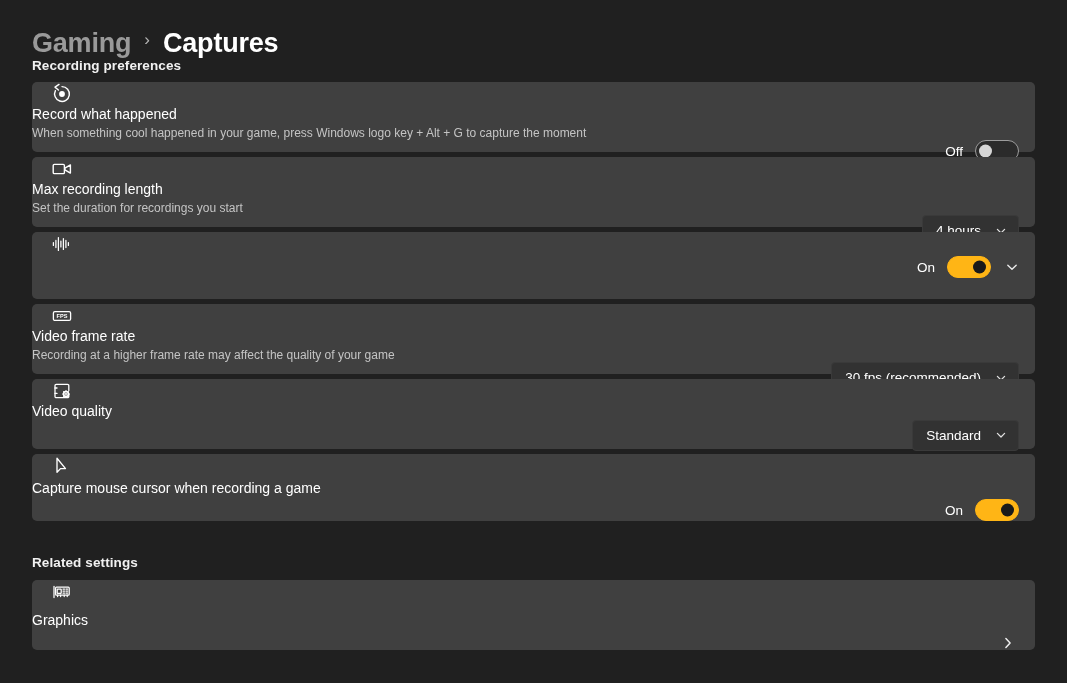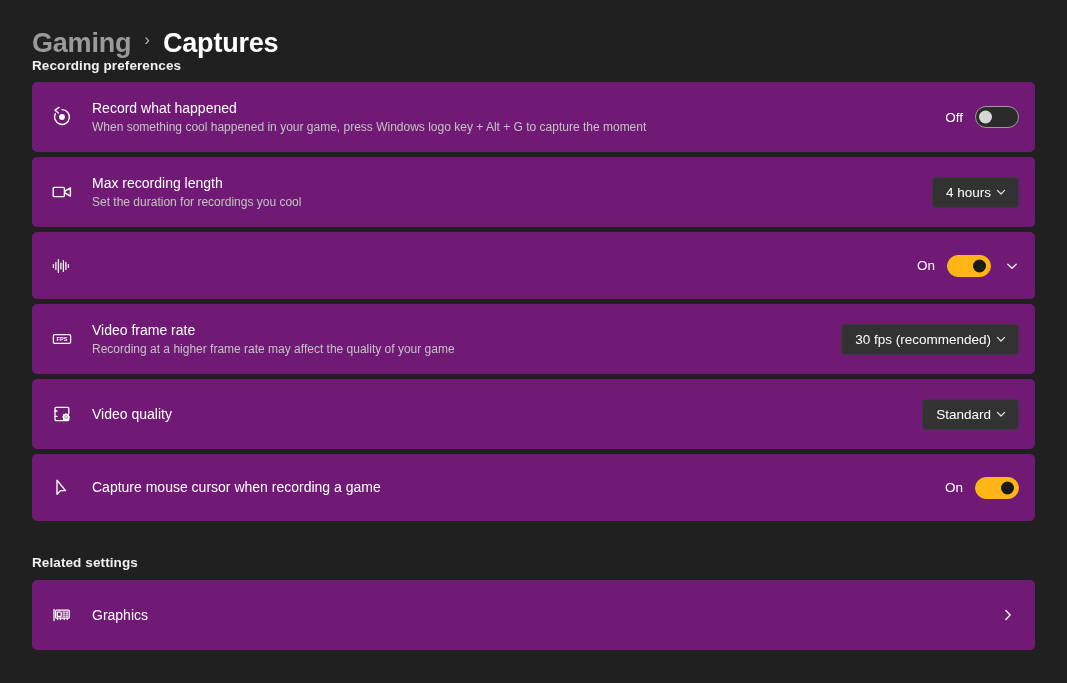--- a/index.html
+++ b/index.html
@@ -56,27 +56,28 @@
     font-weight: 700;
     color: #f1f1f1;
     margin-top: 14px;
     margin-bottom: 9px;
     letter-spacing: 0.1px;
   }
   .section-heading.related { margin-top: 34px; margin-bottom: 10px; }
 
   
   .card {
-    background: #701a75;
+    background: #404040;
     border-radius: 5px;
     height: 67px;
     display: flex;
     padding: 0 16px 0 0;
     margin-bottom: 5px;
     position: relative;
+    flex-direction: column;
   }
   .card.tall { height: 70px; }
 
   .card-icon {
     width: 60px;
     min-width: 60px;
     display: flex;
     align-items: center;
     justify-content: center;
     color: #ffffff;
@@ -151,21 +152,21 @@
 
   
   .dropdown {
     background: #323232;
     border: 1px solid #3a3a3a;
     border-radius: 4px;
     height: 31px;
     display: flex;
     align-items: center;
     justify-content: space-between;
-    gap: 4px;
+    gap: 14px;
     padding: 0 11px 0 13px;
     font-size: 13.5px;
     color: #ffffff;
     white-space: nowrap;
   }
 
   .chev {
     color: #e2e2e2;
     display: inline-flex;
     align-items: center;
@@ -211,21 +212,21 @@
 
   <div class="card tall">
     <div class="card-icon">
       <svg width="24" height="24" viewBox="0 0 24 24" fill="none" stroke="#ffffff" stroke-width="1.4">
         <rect x="3.2" y="7.4" width="11.2" height="9.2" rx="1.2"></rect>
         <path d="M14.9 11.2 20.4 7.9v8.2l-5.5-3.3z" stroke-linejoin="round"></path>
       </svg>
     </div>
     <div class="card-text">
       <div class="card-title">Max recording length</div>
-      <div class="card-desc">Set the duration for recordings you cool</div>
+      <div class="card-desc">Set the duration for recordings you start</div>
     </div>
     <div class="card-right">
       <div class="dropdown">
         <span>4 hours</span>
         <span class="chev">
           <svg width="12" height="12" viewBox="0 0 12 12" fill="none" stroke="#e2e2e2" stroke-width="1.25">
               <path d="M2.4 4.4 6 8l3.6-3.6" stroke-linecap="round" stroke-linejoin="round"></path>
             </svg>
         </span>
       </div>

